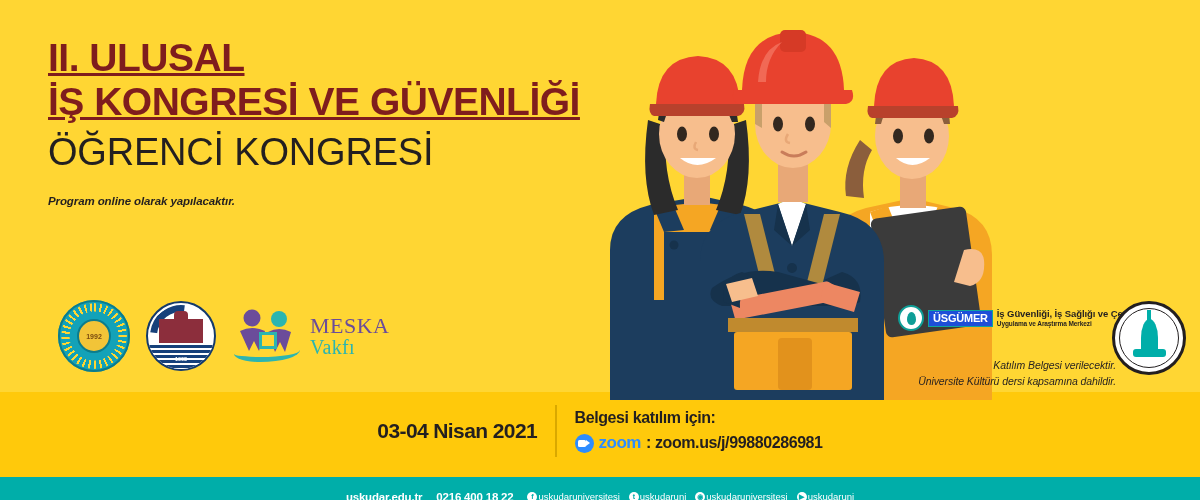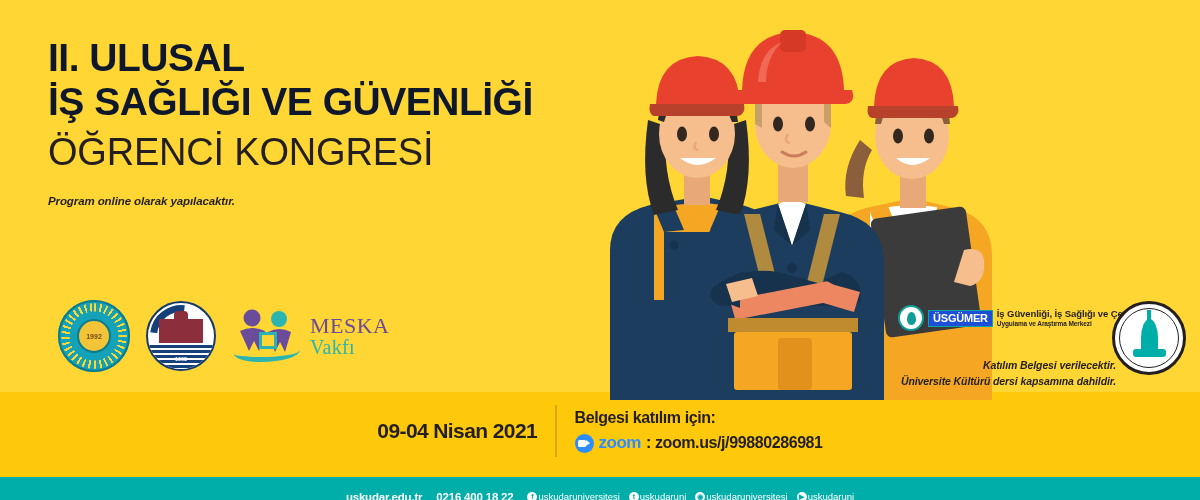--- a/index.html
+++ b/index.html
@@ -31,22 +31,22 @@
   .soc-ic {
     width:10px; height:10px; border-radius:50%;
     background:#fff; color:#00AEA9;
     display:flex; align-items:center; justify-content:center;
     font-size:7px; font-weight:bold; line-height:1;
   }
 
   
   .headline { position:absolute; left:48px; top:38px; width:580px; }
   .h-l1, .h-l2 {
-    font-weight:bold; color:#0f172a;
-    letter-spacing:-0.5px; line-height:1.02;
+    font-weight:bold; color:#7f1d1d;
+    letter-spacing:-0.5px; line-height:1.02;text-decoration:underline;
   }
   .h-l1 { font-size:39px; }
   .h-l2 { font-size:39px; margin-top:4px; }
   .h-l3 {
     font-size:38px; color:#231f20; font-weight:normal;
     letter-spacing:-0.2px; margin-top:11px; line-height:1.02;
   }
   .h-note {
     margin-top:24px; font-size:11.5px; font-weight:bold;
     font-style:italic; color:#231f20; letter-spacing:-0.1px;
@@ -202,21 +202,21 @@
     content:""; position:absolute; left:-8px; bottom:0;
     width:33px; height:8px; background:#00AEA9; border-radius:3px;
   }
   .usk-ring {
     position:absolute; inset:4px; border-radius:50%;
     border:1.5px solid #231f20;
   }
 
   .notes { margin-top:26px; text-align:right; padding-right:72px; }
   .note-l {
-    font-size:10.5px; font-style:italic; font-weight:bold;
+    font-size:10.5px; font-style:italic; font-weight:normal;
     color:#231f20; line-height:1.55; letter-spacing:-0.1px;
   }
 
   
   .strip {
     position:absolute; left:0; right:0; top:400px; height:62px;
     display:flex; align-items:center; justify-content:center; gap:0;
   }
   .date-col { text-align:right; padding-right:18px; }
   .date-1 { font-size:21px; font-weight:bold; color:#231f20; letter-spacing:-0.6px; }
@@ -248,21 +248,21 @@
 </style>
 </head>
 <body>
 
 <div class="banner">
 
   <div class="gold-band"></div>
 
   <div class="headline">
     <div class="h-l1">II. ULUSAL</div>
-    <div class="h-l2">İŞ SAĞLIĞI VE GÜVENLİĞİ</div>
+    <div class="h-l2">İŞ KONGRESİ VE GÜVENLİĞİ</div>
     <div class="h-l3">ÖĞRENCİ KONGRESİ</div>
     <div class="h-note">Program online olarak yapılacaktır.</div>
   </div>
 
   <div class="illus">
     <svg width="400" height="400" viewBox="0 0 400 400">
 
       <g>
 
         <path d="M18 400 L18 250 Q18 215 58 205 L110 196 L150 205 Q188 215 188 250 L188 400 Z" fill="#1C3D5E"></path>
@@ -424,21 +424,21 @@
     </div>
 
     <div class="notes">
       <div class="note-l">Katılım Belgesi verilecektir.</div>
       <div class="note-l">Üniversite Kültürü dersi kapsamına dahildir.</div>
     </div>
   </div>
 
   <div class="strip">
     <div class="date-col">
-      <div class="date-1">09-04 Nisan 2021</div>
+      <div class="date-1">03-04 Nisan 2021</div>
     </div>
     <div class="vdiv"></div>
     <div class="zoom-col">
       <div class="z-1">Belgesi katılım için:</div>
       <div class="z-2">
         <div class="z-icon"></div>
         <span class="z-word">zoom</span>
         <span class="z-url">: zoom.us/j/99880286981</span>
       </div>
     </div>

